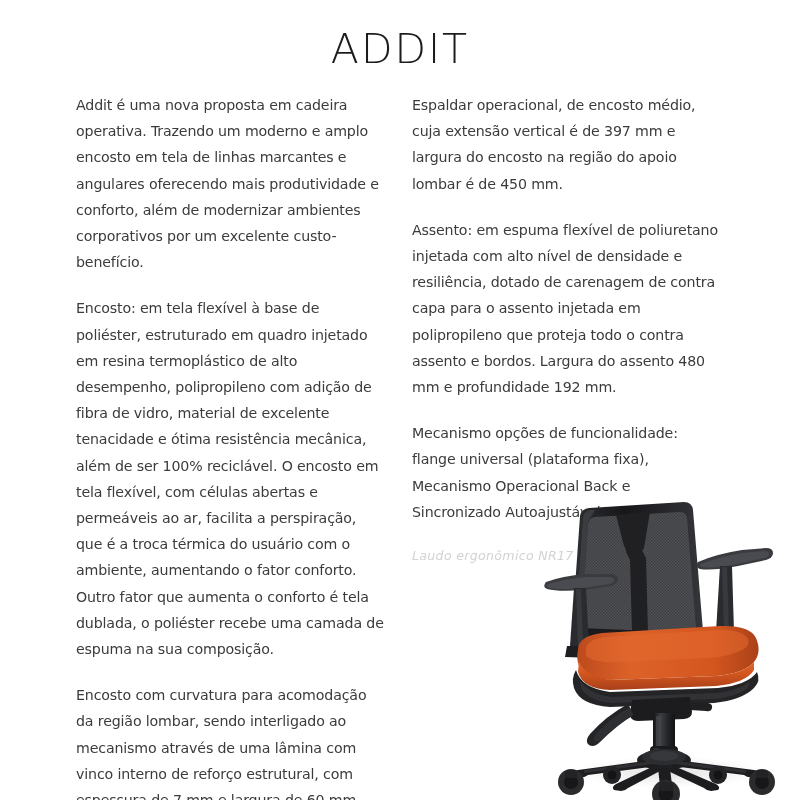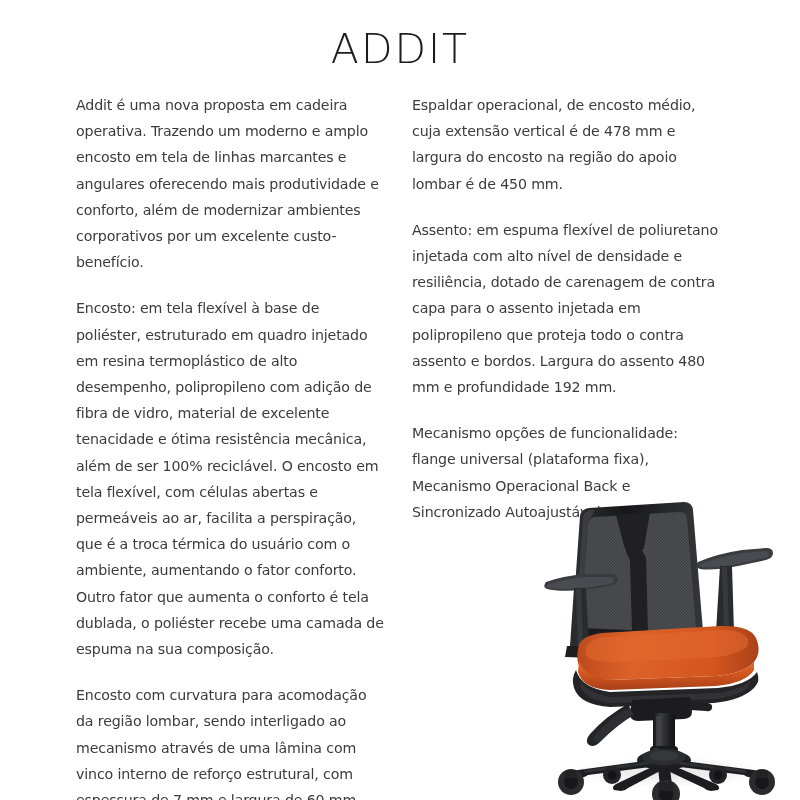--- a/index.html
+++ b/index.html
@@ -98,23 +98,24 @@
 
   <div class="columns">
 
     <div class="col col-left">
       <p class="para">Addit é uma nova proposta em cadeira operativa. Trazendo um moderno e amplo encosto em tela de linhas marcantes e angulares oferecendo mais produtividade e conforto, além de modernizar ambientes corporativos por um excelente custo-benefício.</p>
       <p class="para">Encosto: em tela flexível à base de poliéster, estruturado em quadro injetado em resina termoplástico de alto desempenho, polipropileno com adição de fibra de vidro, material de excelente tenacidade e ótima resistência mecânica, além de ser 100% reciclável. O encosto em tela flexível, com células abertas e permeáveis ao ar, facilita a perspiração, que é a troca térmica do usuário com o ambiente, aumentando o fator conforto. Outro fator que aumenta o conforto é tela dublada, o poliéster recebe uma camada de espuma na sua composição.</p>
       <p class="para">Encosto com curvatura para acomodação da região lombar, sendo interligado ao mecanismo através de uma lâmina com vinco interno de reforço estrutural, com espessura de 7 mm e largura de 60 mm, encosto provido de regulagem de altura através de cremalheira interna</p>
     </div>
 
     <div class="col col-right">
-      <p class="para">Espaldar operacional, de encosto médio, cuja extensão vertical é de 478 mm e largura do encosto na região do apoio lombar é de 450 mm.</p>
+      <p class="para">Espaldar operacional, de encosto médio, cuja extensão vertical é de 397 mm e largura do encosto na região do apoio lombar é de 450 mm.</p>
       <p class="para">Assento: em espuma flexível de poliuretano injetada com alto nível de densidade e resiliência, dotado de carenagem de contra capa para o assento injetada em polipropileno que proteja todo o contra assento e bordos. Largura do assento 480 mm e profundidade 192 mm.</p>
       <p class="para">Mecanismo opções de funcionalidade: flange universal (plataforma fixa), Mecanismo Operacional Back e Sincronizado Autoajustável.</p>
+      <p class="caption">Laudo ergonômico NR17</p>
     </div>
 
   </div>
 
   <div class="chair-wrap">
     <svg width="262" height="302" viewBox="0 0 262 302" xmlns="http://www.w3.org/2000/svg">
       <defs>
         <pattern id="meshPat" width="3" height="3" patternUnits="userSpaceOnUse">
           <rect width="3" height="3" fill="#5a5b5f"></rect>
           <rect width="1.5" height="1.5" fill="#46474b"></rect>

